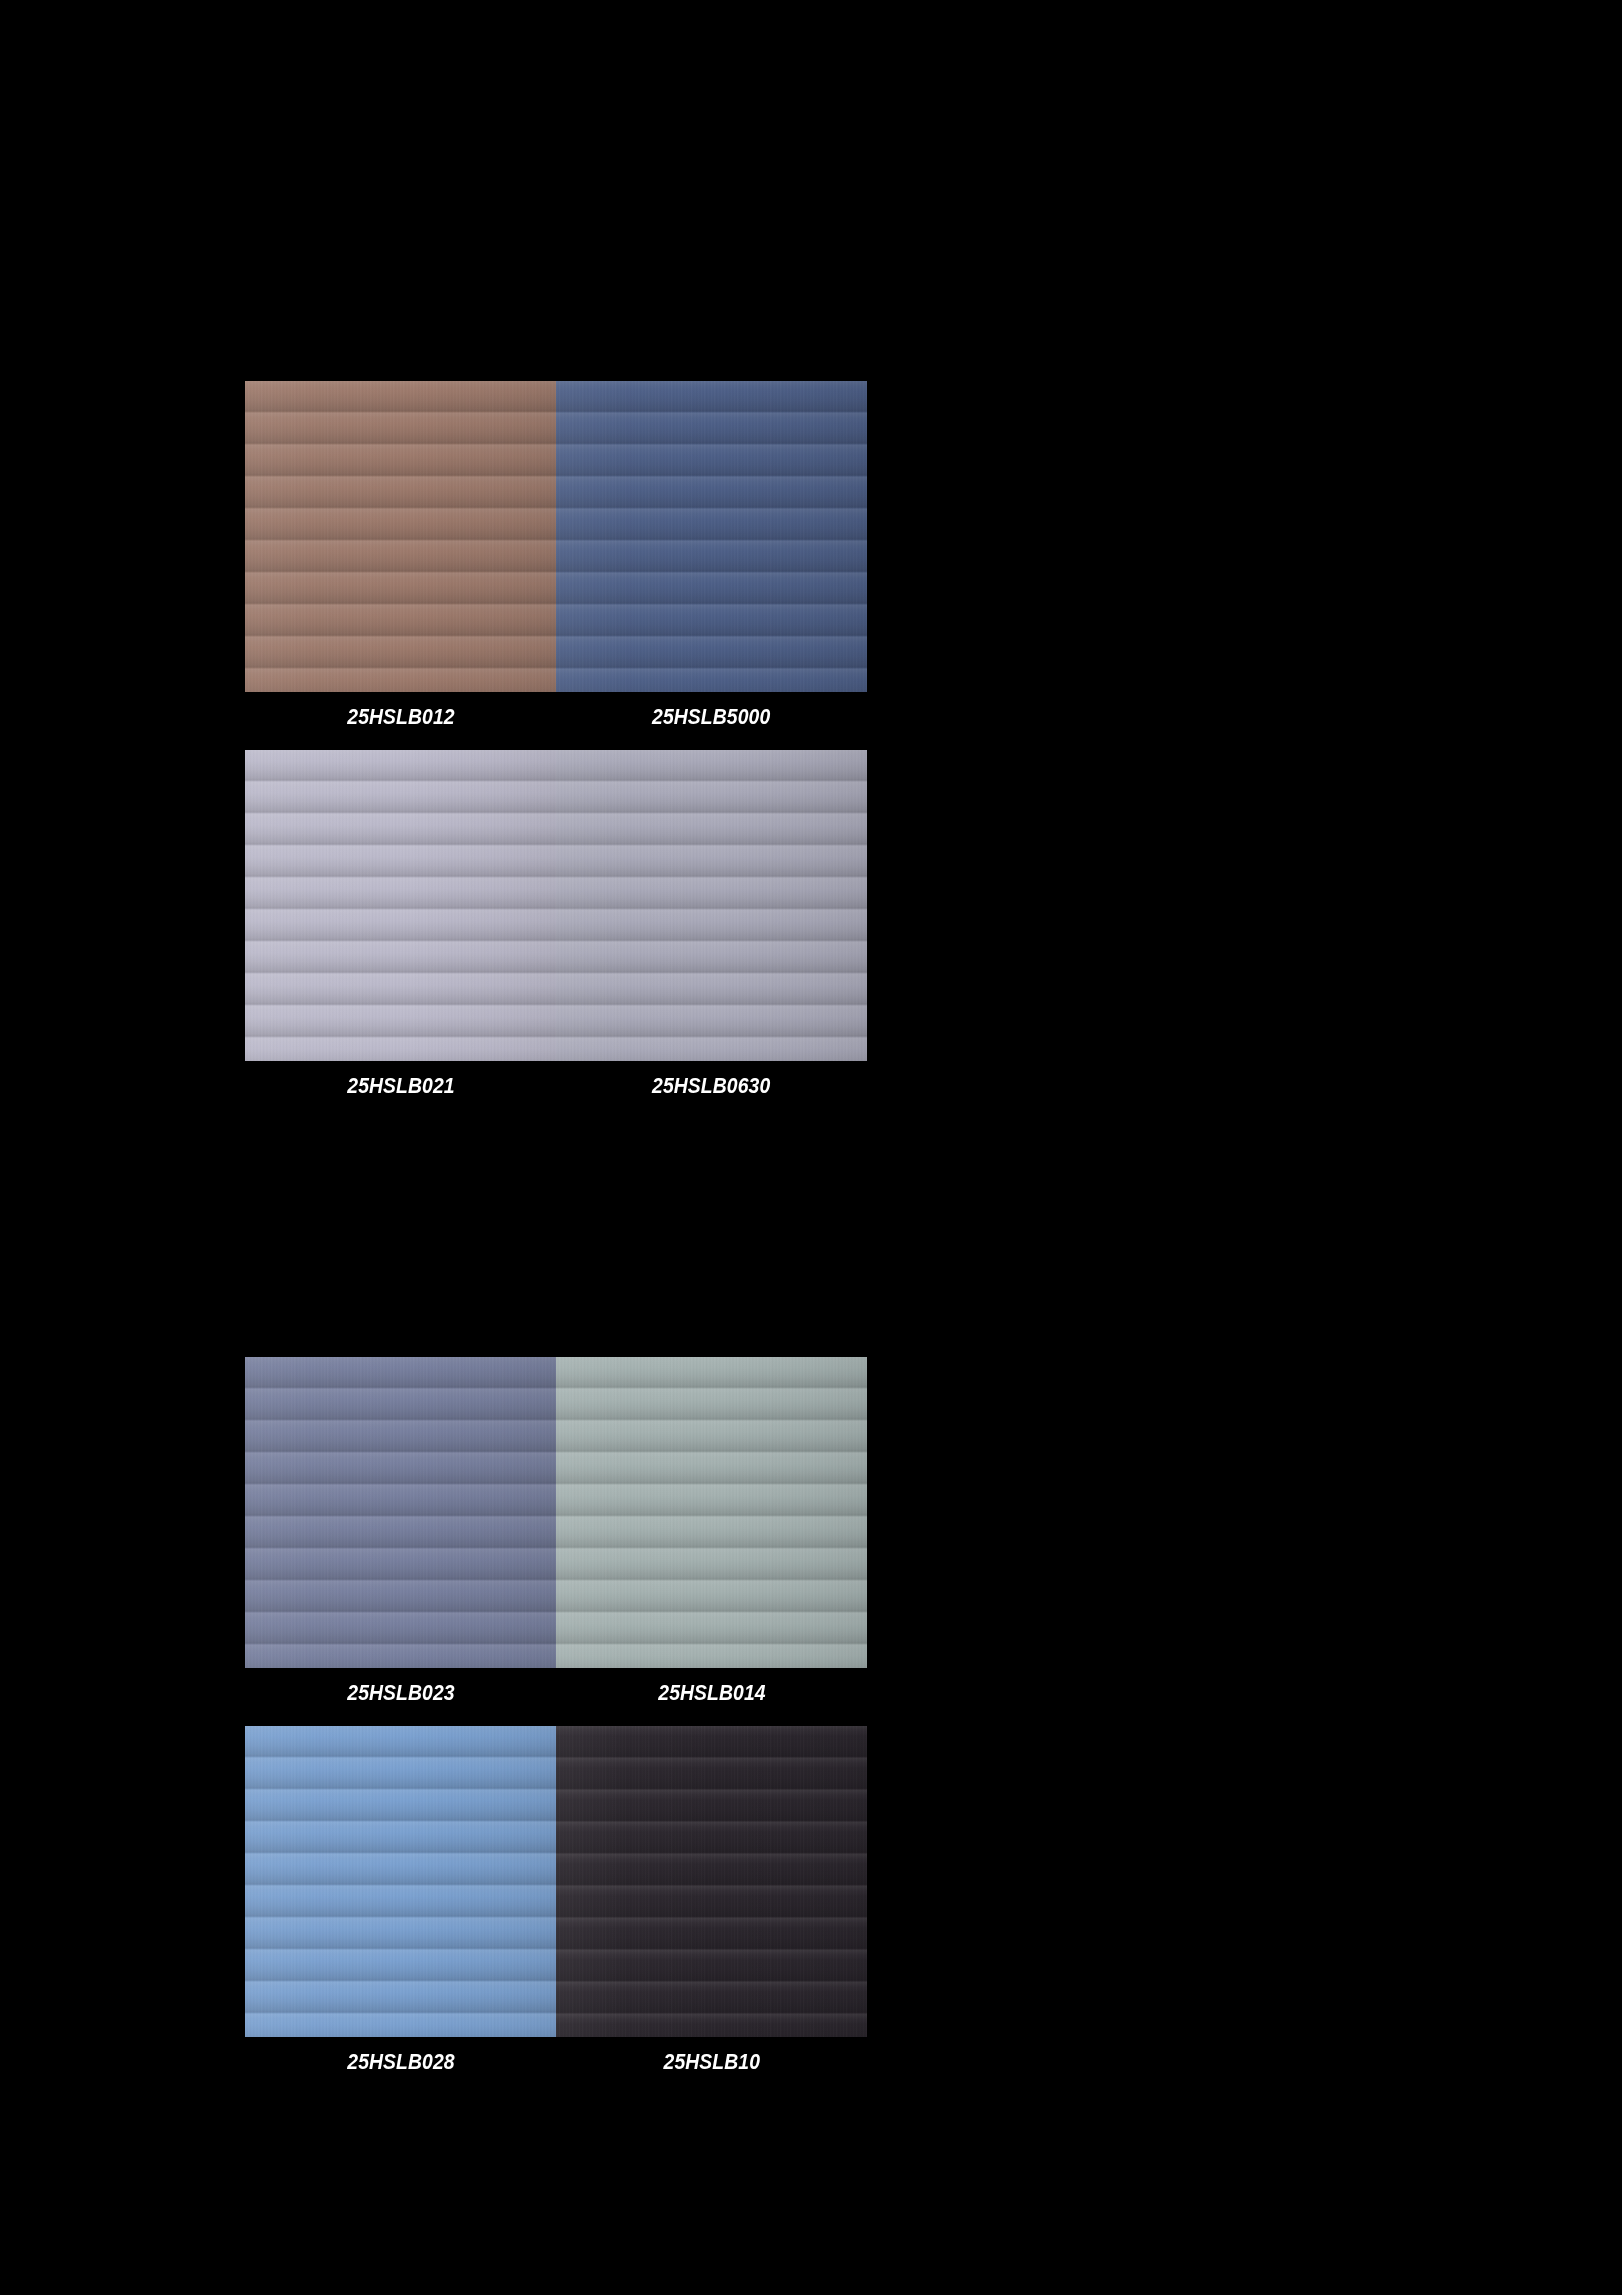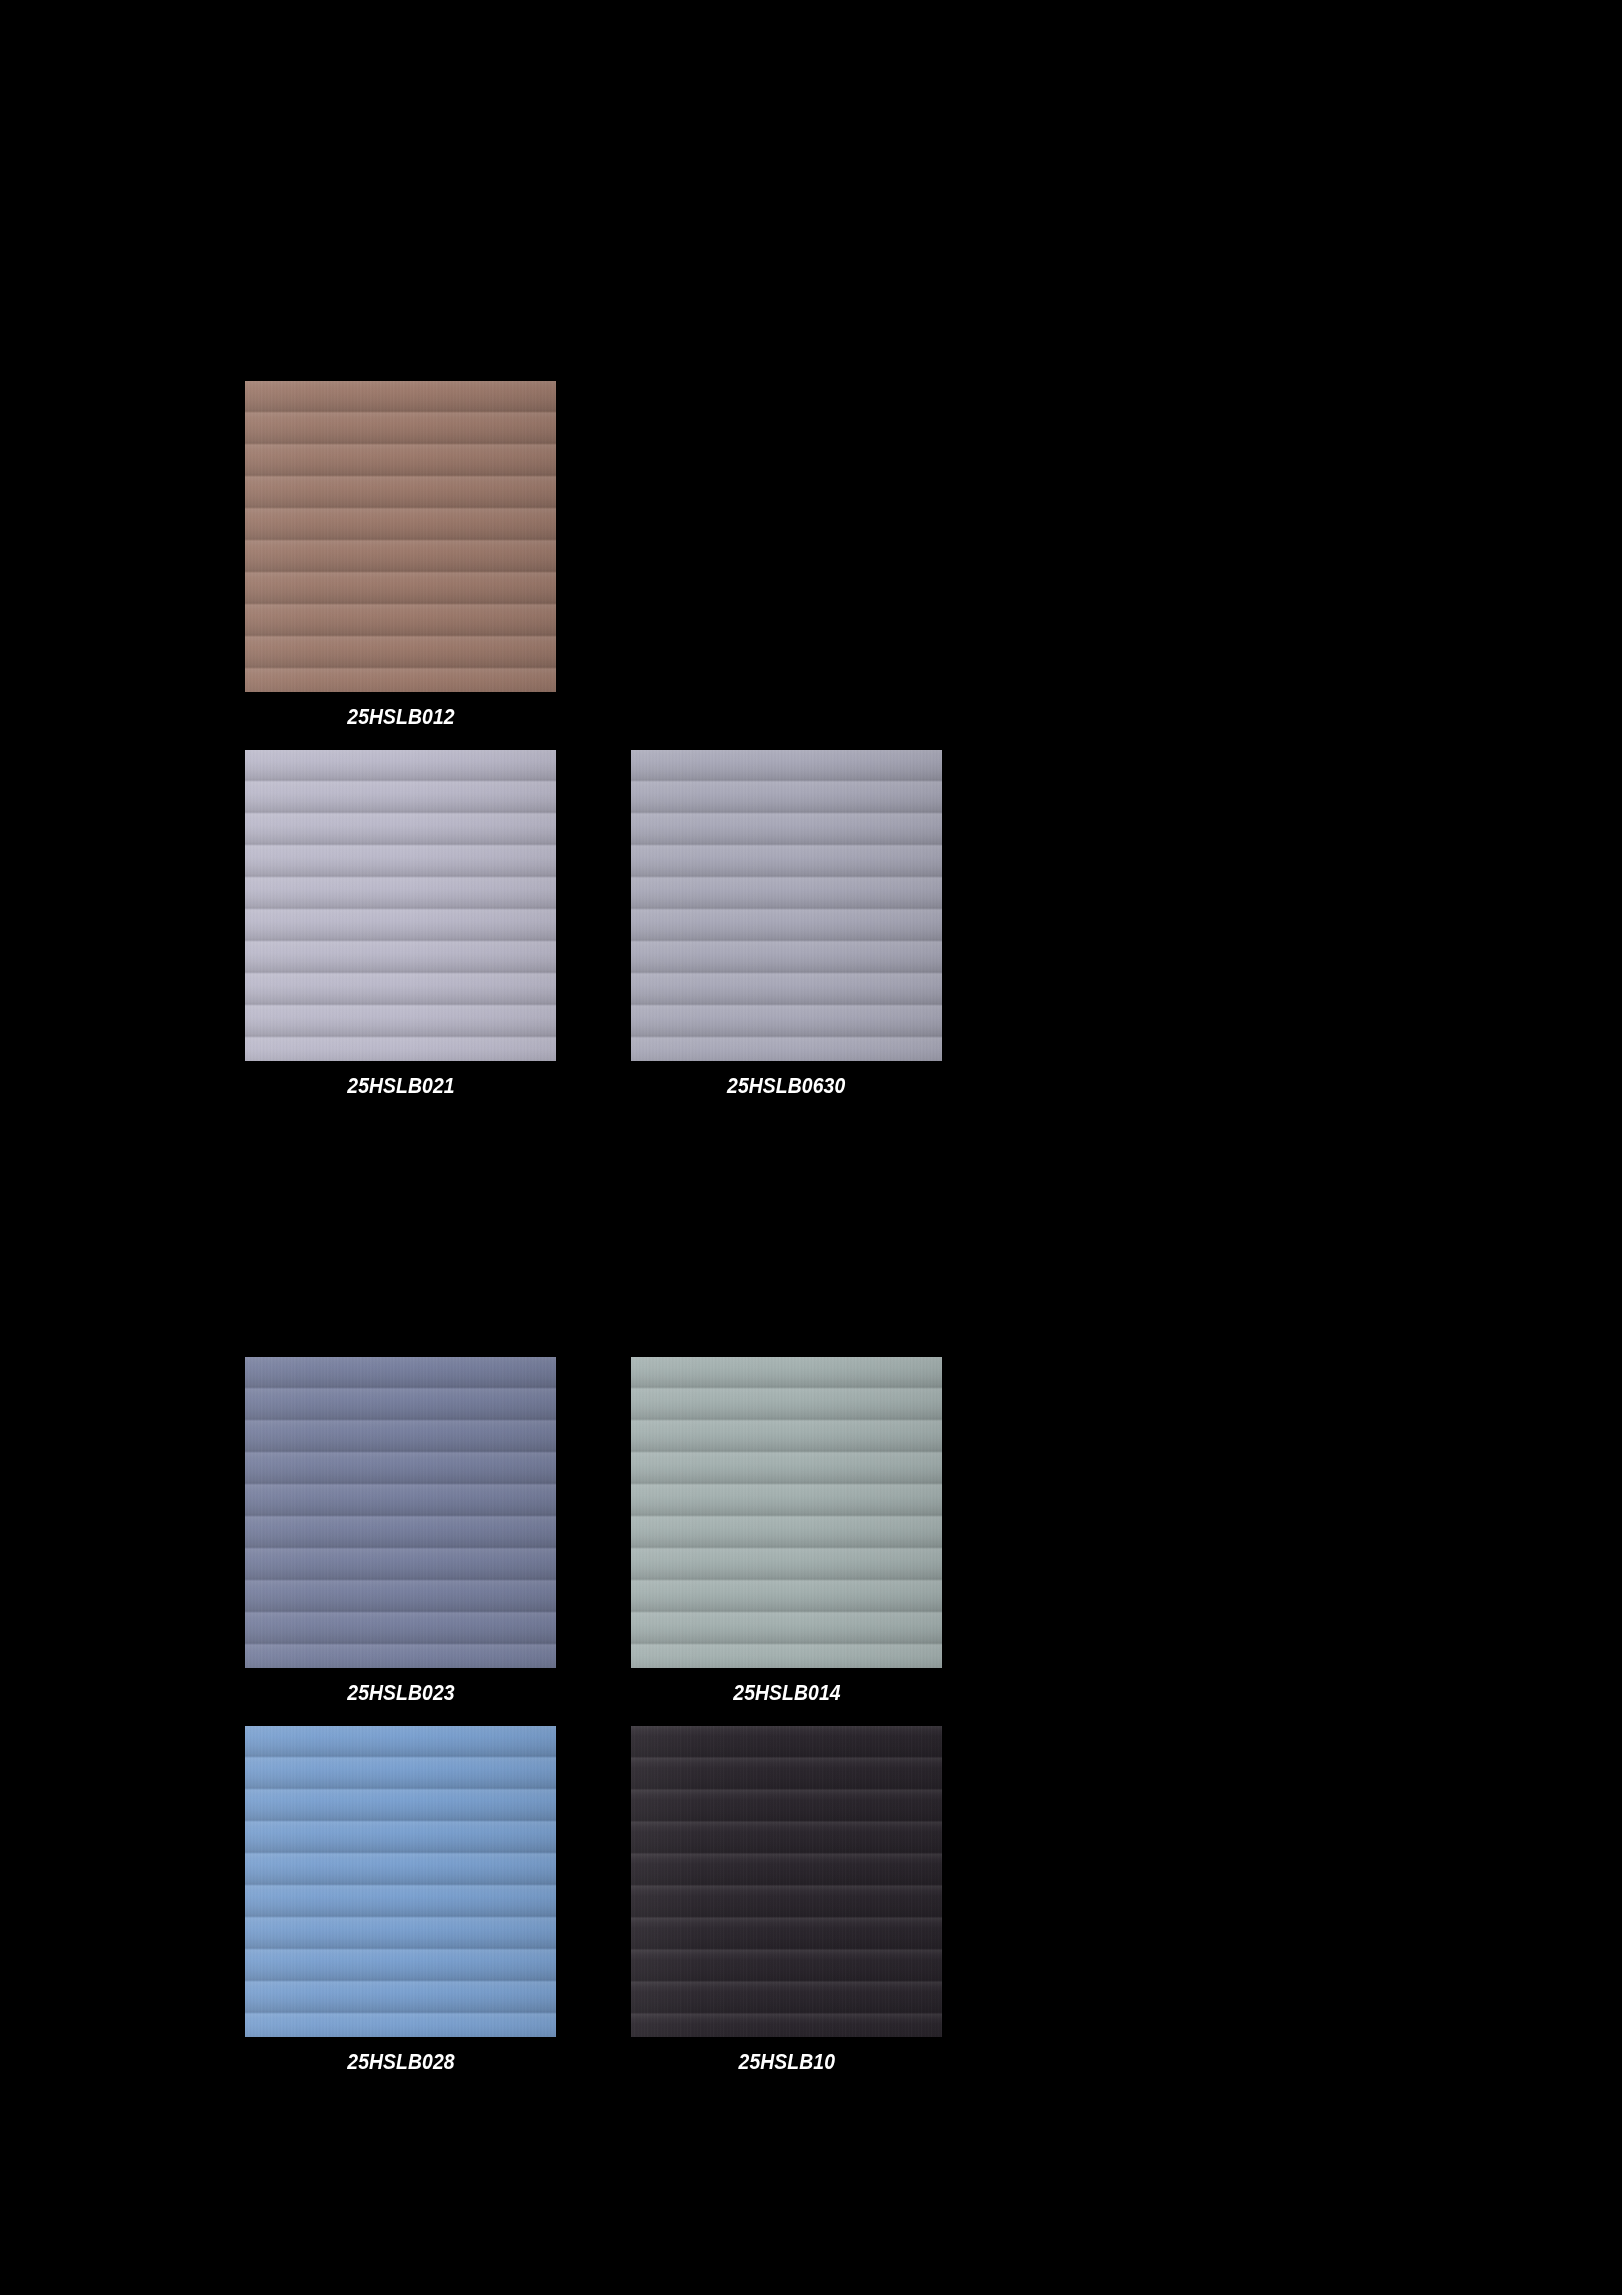--- a/index.html
+++ b/index.html
@@ -27,21 +27,20 @@
   .group {
     position: absolute;
     left: 245px;
     width: 1086px;
   }
   .group.g1 { top: 381px; }
   .group.g2 { top: 1357px; text-decoration: underline; }
 
   .row {
     display: flex;
-    gap: 75px;
     margin-bottom: 0;
   }
   .row + .row { margin-top: 21.6px; }
 
   .cell {
     width: 311px;
     display: flex;
     flex-direction: column;
     align-items: center;
   }
@@ -119,20 +118,28 @@
     <div class="group g1">
       <div class="row">
         <div class="cell">
           <div class="swatch" style="background-color: rgb(157, 122, 108);">
             <div class="pleat"></div>
             <div class="grain"></div>
             <div class="shade"></div>
           </div>
           <div class="label" style="color: rgb(255, 255, 255);">25HSLB012</div>
         </div>
+        <div class="cell">
+          <div class="swatch" style="background-color: rgb(77, 95, 135);">
+            <div class="pleat"></div>
+            <div class="grain"></div>
+            <div class="shade"></div>
+          </div>
+          <div class="label" style="color: rgb(255, 255, 255);">25HSLB5000</div>
+        </div>
       </div>
       <div class="row">
         <div class="cell">
           <div class="swatch" style="background-color: rgb(188, 186, 203);">
             <div class="pleat"></div>
             <div class="grain"></div>
             <div class="shade"></div>
           </div>
           <div class="label" style="color: rgb(255, 255, 255);">25HSLB021</div>
         </div>

